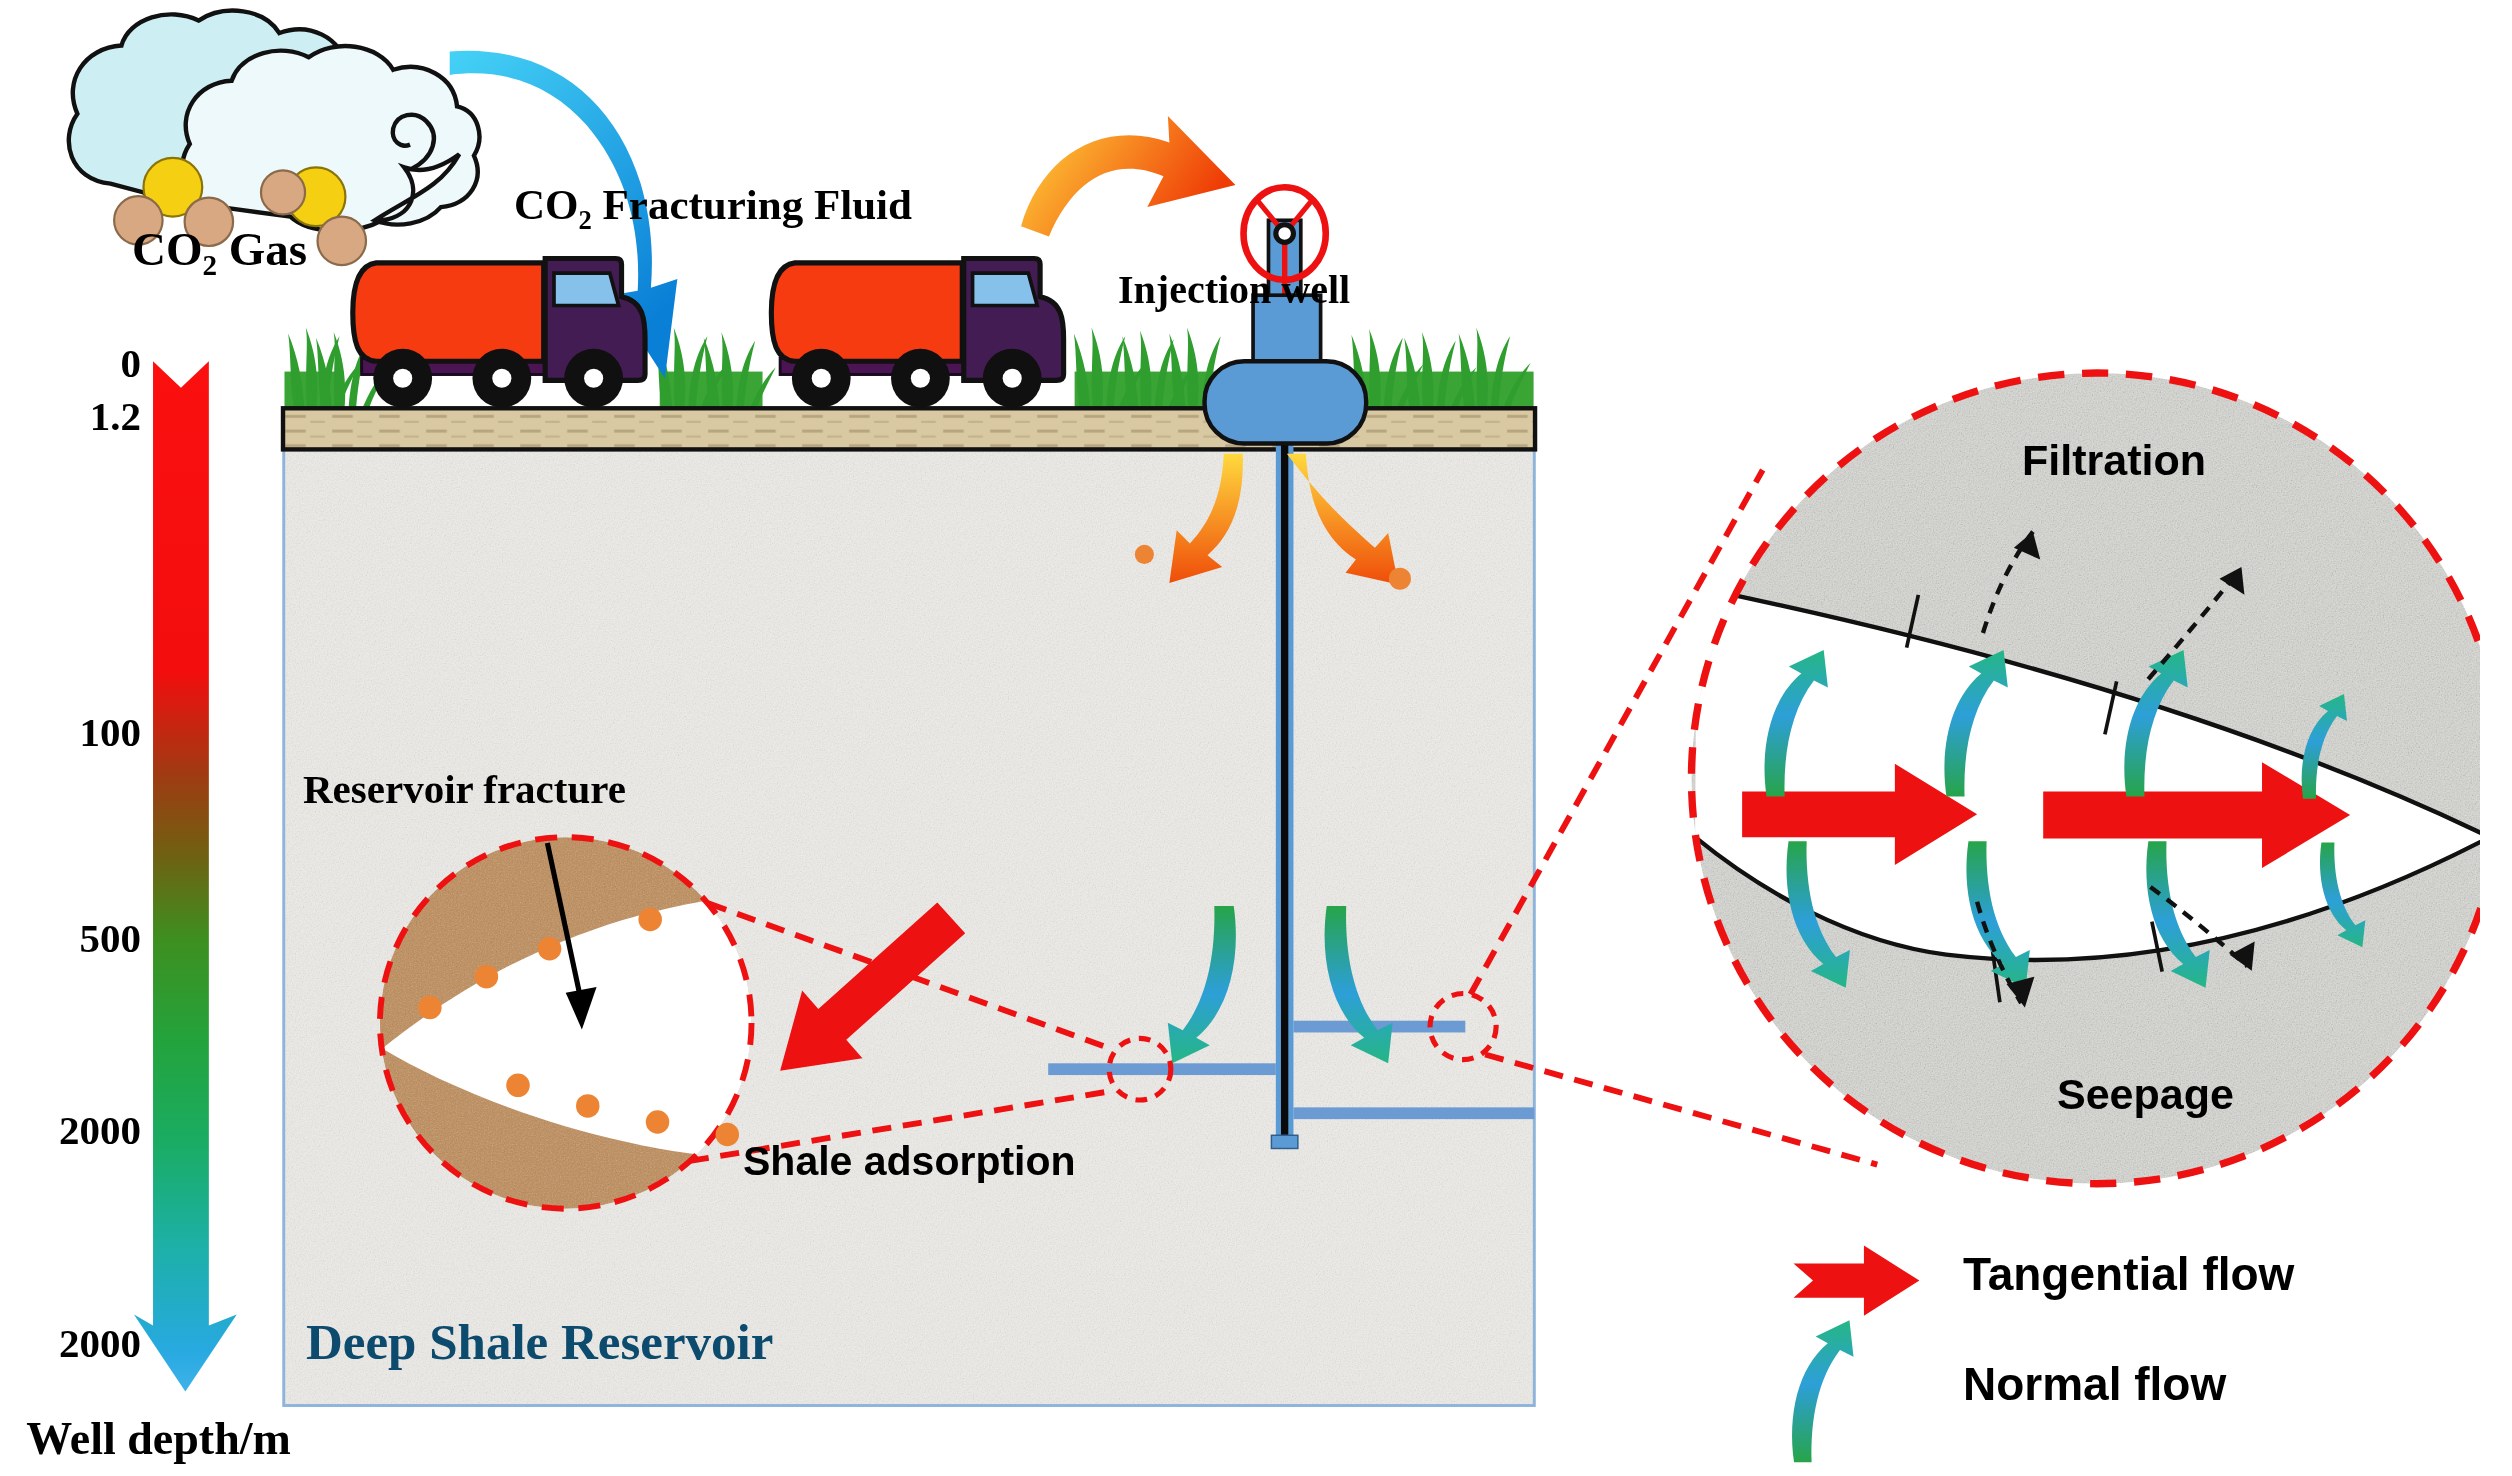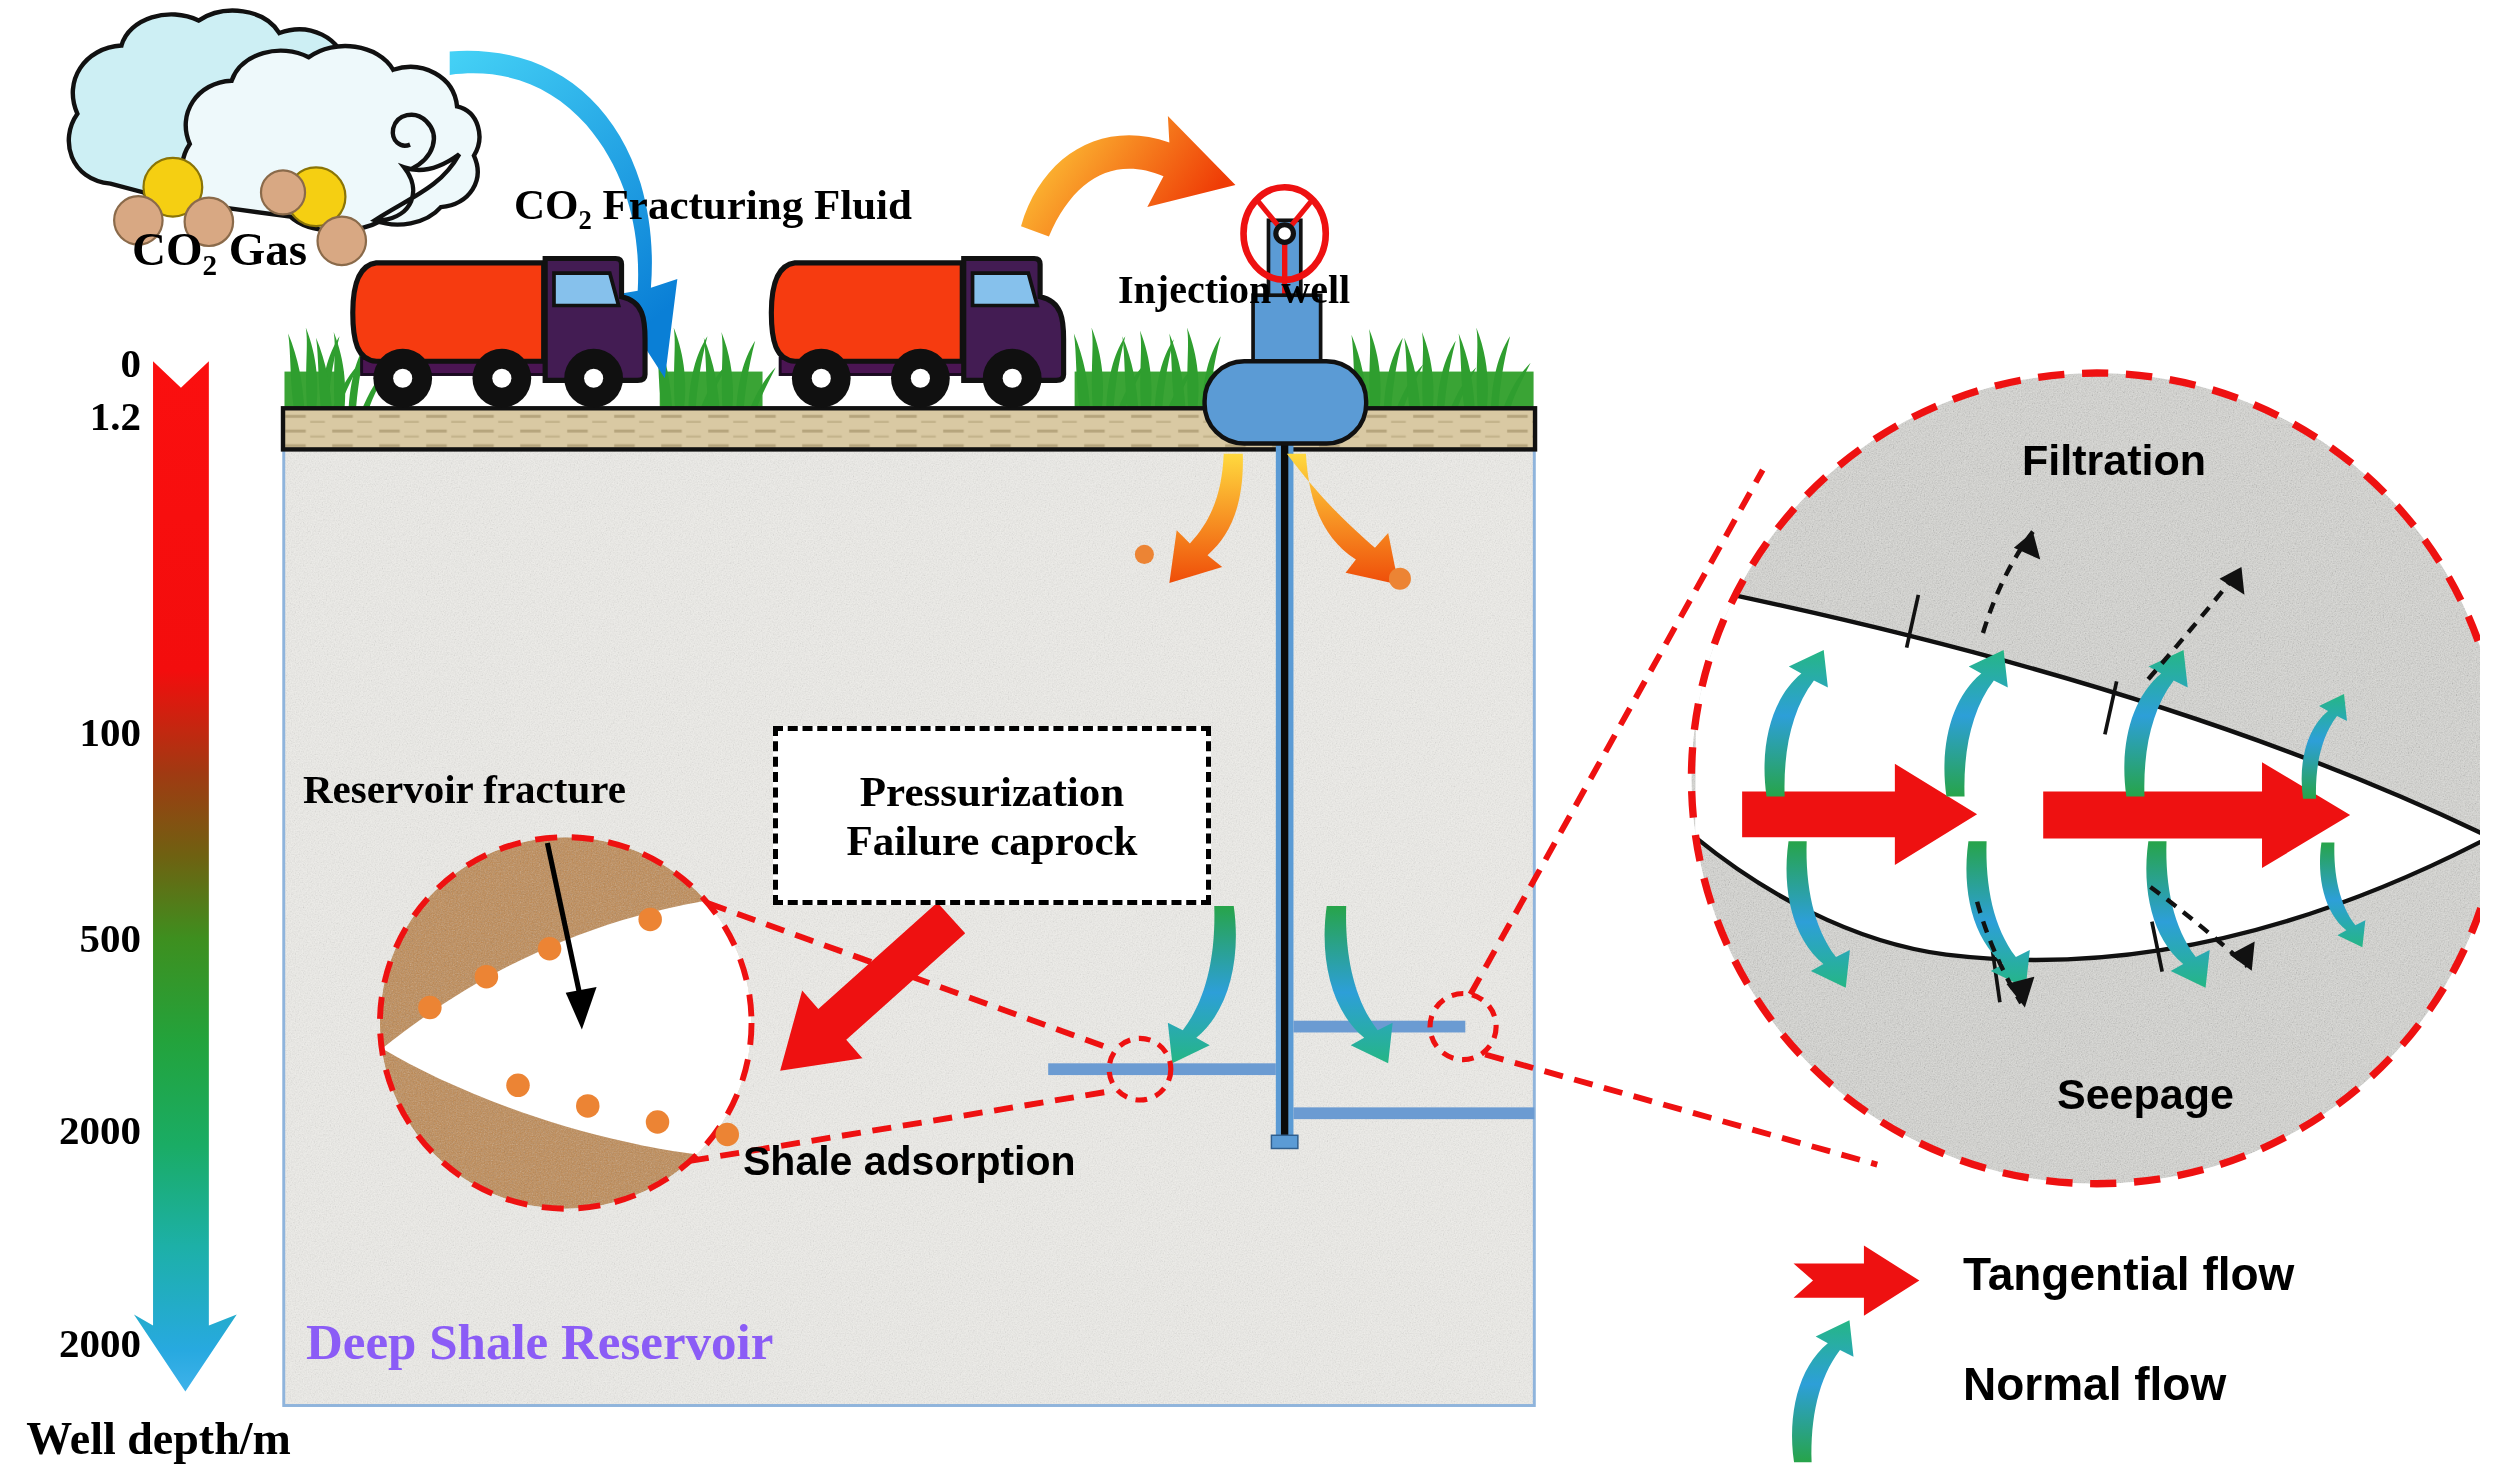--- a/index.html
+++ b/index.html
@@ -2,21 +2,21 @@
 <html style="font-size:11.8px"><head>
 <meta charset="utf-8">
 <style>
   html,body{margin:0;padding:0;background:#ffffff;}
   #scene{position:relative;width:2480px;height:1476px;background:#ffffff;overflow:hidden;
          font-family:"Liberation Serif",serif;}
   #art{position:absolute;left:0;top:0;}
   .lbl{position:absolute;font-weight:bold;color:#000;white-space:nowrap;line-height:1.05;}
   .serif{font-family:"Liberation Serif",serif;}
   .sans{font-family:"Liberation Sans",sans-serif;}
-  .red{color:#8b5cf6;}
+  .red{color:#0c4a6e;}
   sub{font-size:62%;}
   #press-box{position:absolute;left:773px;top:726px;width:438px;height:179px;
      background:#ffffff;border:5.1px dashed #000;box-sizing:border-box;
      display:flex;flex-direction:column;align-items:center;justify-content:center;
      font-family:"Liberation Serif",serif;font-weight:bold;font-size:43px;}
   .tick{position:absolute;width:125px;text-align:right;font-size:41px;font-weight:bold;}
 </style>
 </head>
 <body>
 
@@ -298,31 +298,27 @@
 <div class="tick serif" style="left:16px;top:392px;">1.2</div>
 <div class="tick serif" style="left:16px;top:708px;">100</div>
 <div class="tick serif" style="left:16px;top:914px;">500</div>
 <div class="tick serif" style="left:16px;top:1106px;">2000</div>
 <div class="tick serif" style="left:16px;top:1319px;">2000</div>
 
 <div class="lbl serif" style="left:10.3px;top:1415px;font-size:46px;margin-left:16px;">Well depth/m</div>
 
 <div class="lbl serif" style="left:303px;top:768px;font-size:41px;">Reservoir fracture</div>
 
-<div id="press-box">
-  <div>Pressurization</div>
-  <div>Failure caprock</div>
+
+<div class="lbl sans" style="left:743px;top:1140px;font-size:41px;">Shale adsorption</div>
+
+<div class="lbl serif red" style="left:306px;top:1316px;font-size:51px;">Deep Shale Reservoir</div>
+
+<div class="lbl sans" style="left:2022px;top:438px;font-size:43px;">Filtration</div>
+
+<div class="lbl sans" style="left:2057px;top:1072px;font-size:43px;">Seepage</div>
+
+<div class="lbl sans" style="left:1963px;top:1250px;font-size:46px;">Tangential flow</div>
+
+<div class="lbl sans" style="left:1963px;top:1360px;font-size:46px;">Normal flow</div>
+
 </div>
 
-<div class="lbl sans" style="left:743px;top:1140px;font-size:41px;">Shale adsorption</div>
-
-<div class="lbl serif red" style="left:306px;top:1316px;font-size:51px;">Deep Shale Reservoir</div>
-
-<div class="lbl sans" style="left:2022px;top:438px;font-size:43px;">Filtration</div>
-
-<div class="lbl sans" style="left:2057px;top:1072px;font-size:43px;">Seepage</div>
-
-<div class="lbl sans" style="left:1963px;top:1250px;font-size:46px;">Tangential flow</div>
-
-<div class="lbl sans" style="left:1963px;top:1360px;font-size:46px;">Normal flow</div>
-
-</div>
-
 
 </body></html>

